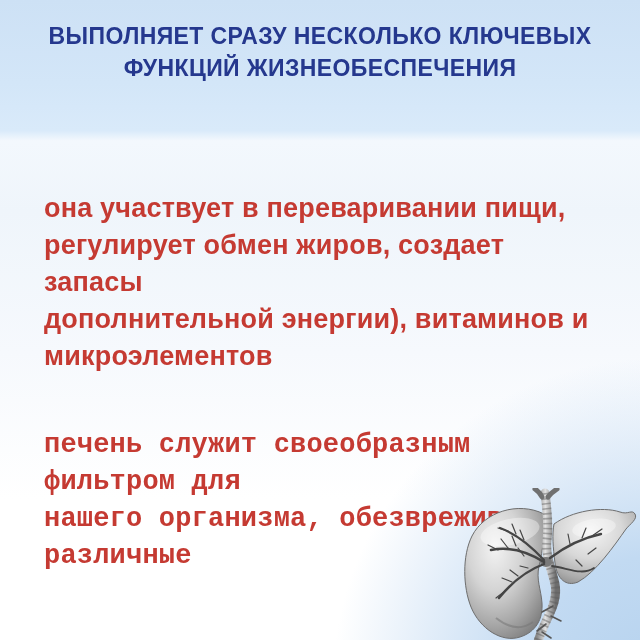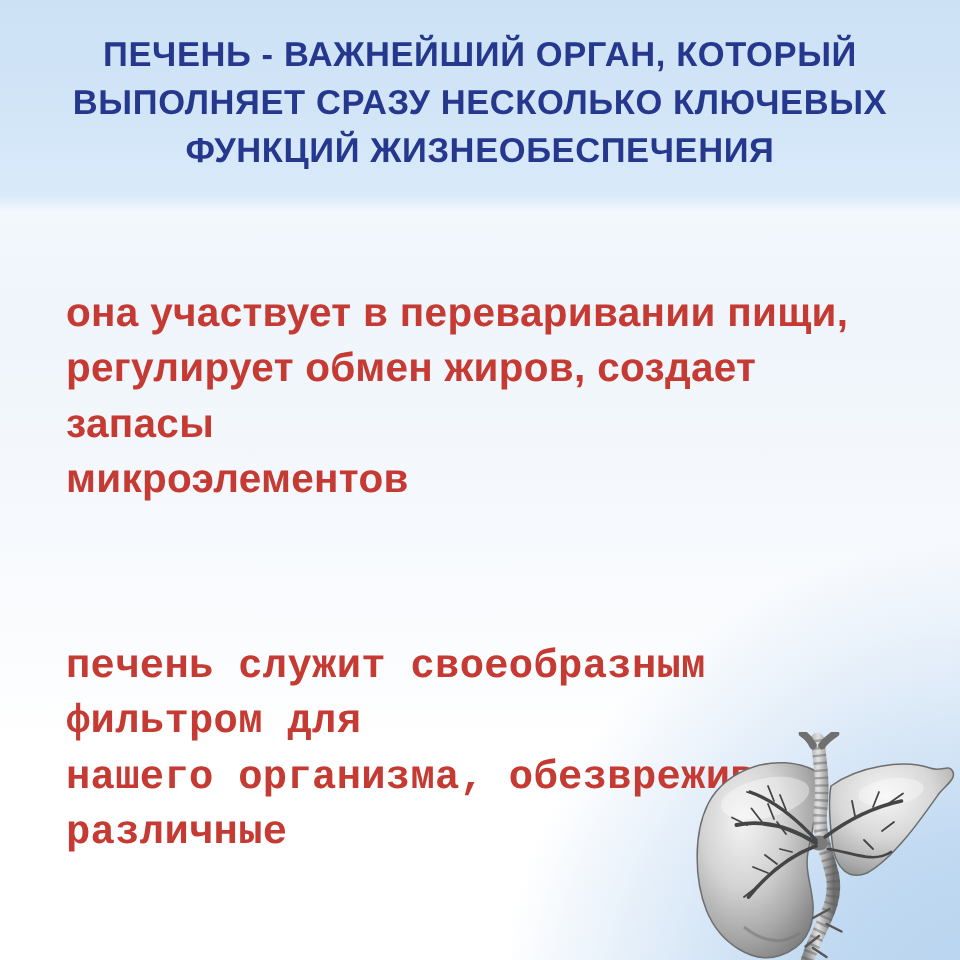--- a/index.html
+++ b/index.html
@@ -51,28 +51,28 @@
     height: 158px;
   }
   .liver-wrap svg { display: block; width: 100%; height: 100%; }
 </style>
 </head>
 <body>
 
 <div class="canvas">
 
   <header class="title-block">
-    <div>ПЕЧЕНЬ - ВАЖНЕЙШИЙ ОРГАН, КОТОРЫЙ</div>
     <div>ВЫПОЛНЯЕТ СРАЗУ НЕСКОЛЬКО КЛЮЧЕВЫХ</div>
     <div>ФУНКЦИЙ ЖИЗНЕОБЕСПЕЧЕНИЯ</div>
   </header>
 
   <section class="para para-1">
     <div>она участвует в переваривании пищи,</div>
     <div>регулирует обмен жиров, создает запасы</div>
+    <div>дополнительной энергии), витаминов и</div>
     <div>микроэлементов</div>
   </section>
 
   <section class="para para-2">
     <div>печень служит своеобразным фильтром для</div>
     <div>нашего организма, обезвреживая различные</div>
   </section>
 
   <div class="liver-wrap">
     <svg viewBox="0 0 188 158" xmlns="http://www.w3.org/2000/svg" aria-hidden="true">

